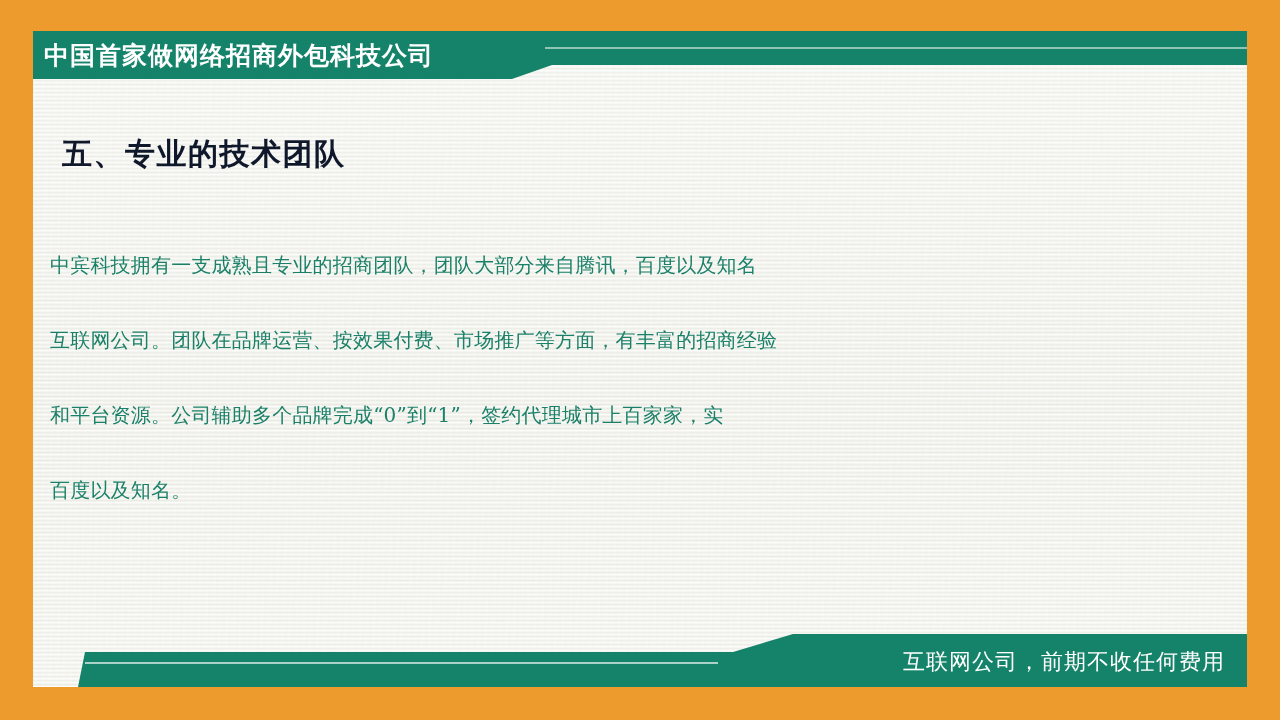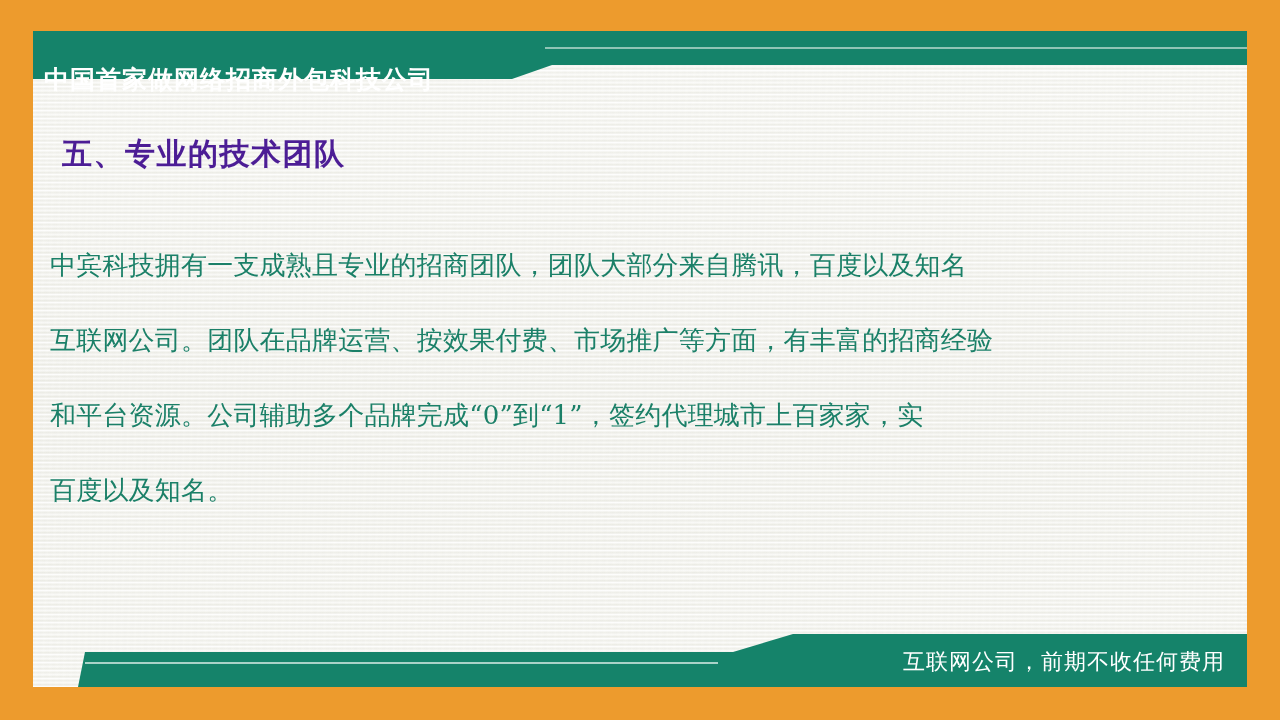--- a/index.html
+++ b/index.html
@@ -67,43 +67,42 @@
     left: 44px;
     top: 34px;
     width: 520px;
     height: 42px;
     line-height: 42px;
     color: #ffffff;
     font-size: 25px;
     font-weight: bold;
     letter-spacing: 1px;
     white-space: nowrap;
-    margin-top: 24px;
   }
 
   
   #section-title {
     position: absolute;
     left: 62px;
     top: 134px;
-    color: #4c1d95;
+    color: #0f172a;
     font-size: 30px;
     font-weight: bold;
     letter-spacing: 1.5px;
     white-space: nowrap;
   }
 
   #paragraph {
     position: absolute;
     left: 50px;
     top: 228px;
     width: 1140px;
     color: #1b8068;
     font-family: "DejaVu Serif", "Liberation Serif", serif;
-    font-size: 26px;
+    font-size: 20px;
     line-height: 75px;
     text-align: justify;
     text-justify: inter-character;
     letter-spacing: 0.2px;
   }
   #paragraph .pline {
     display: block;
     white-space: nowrap;
   }
 

